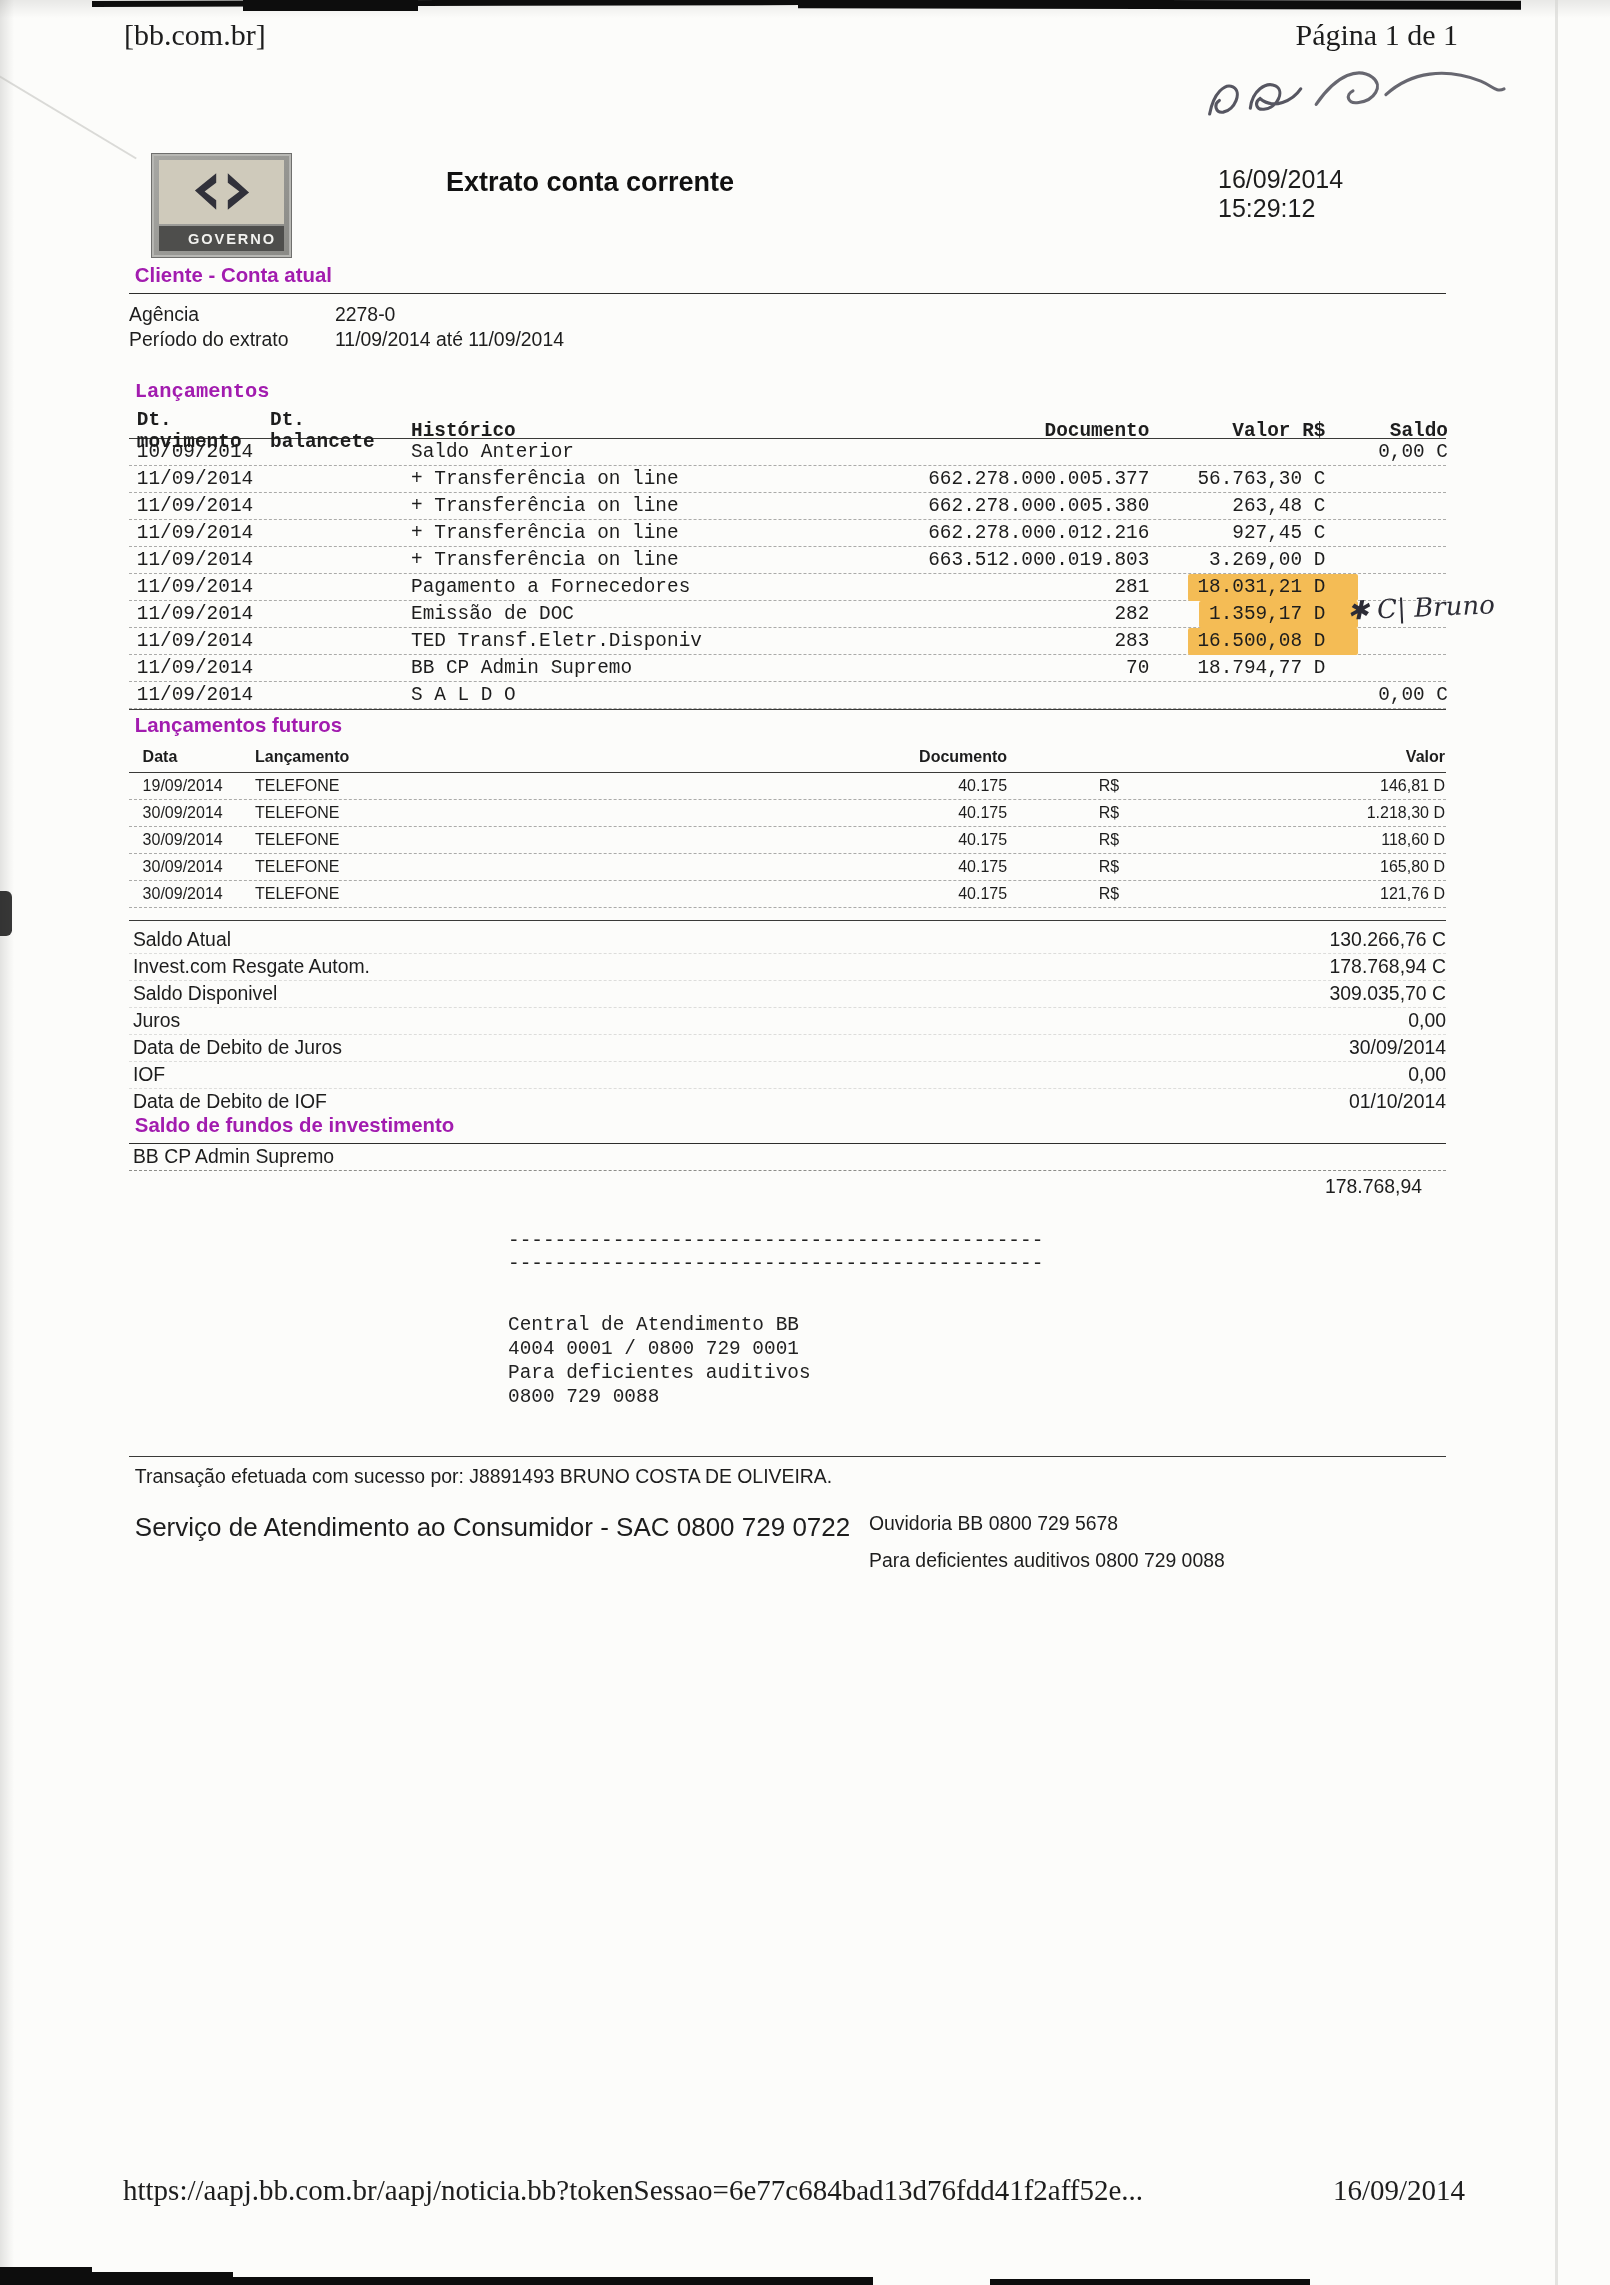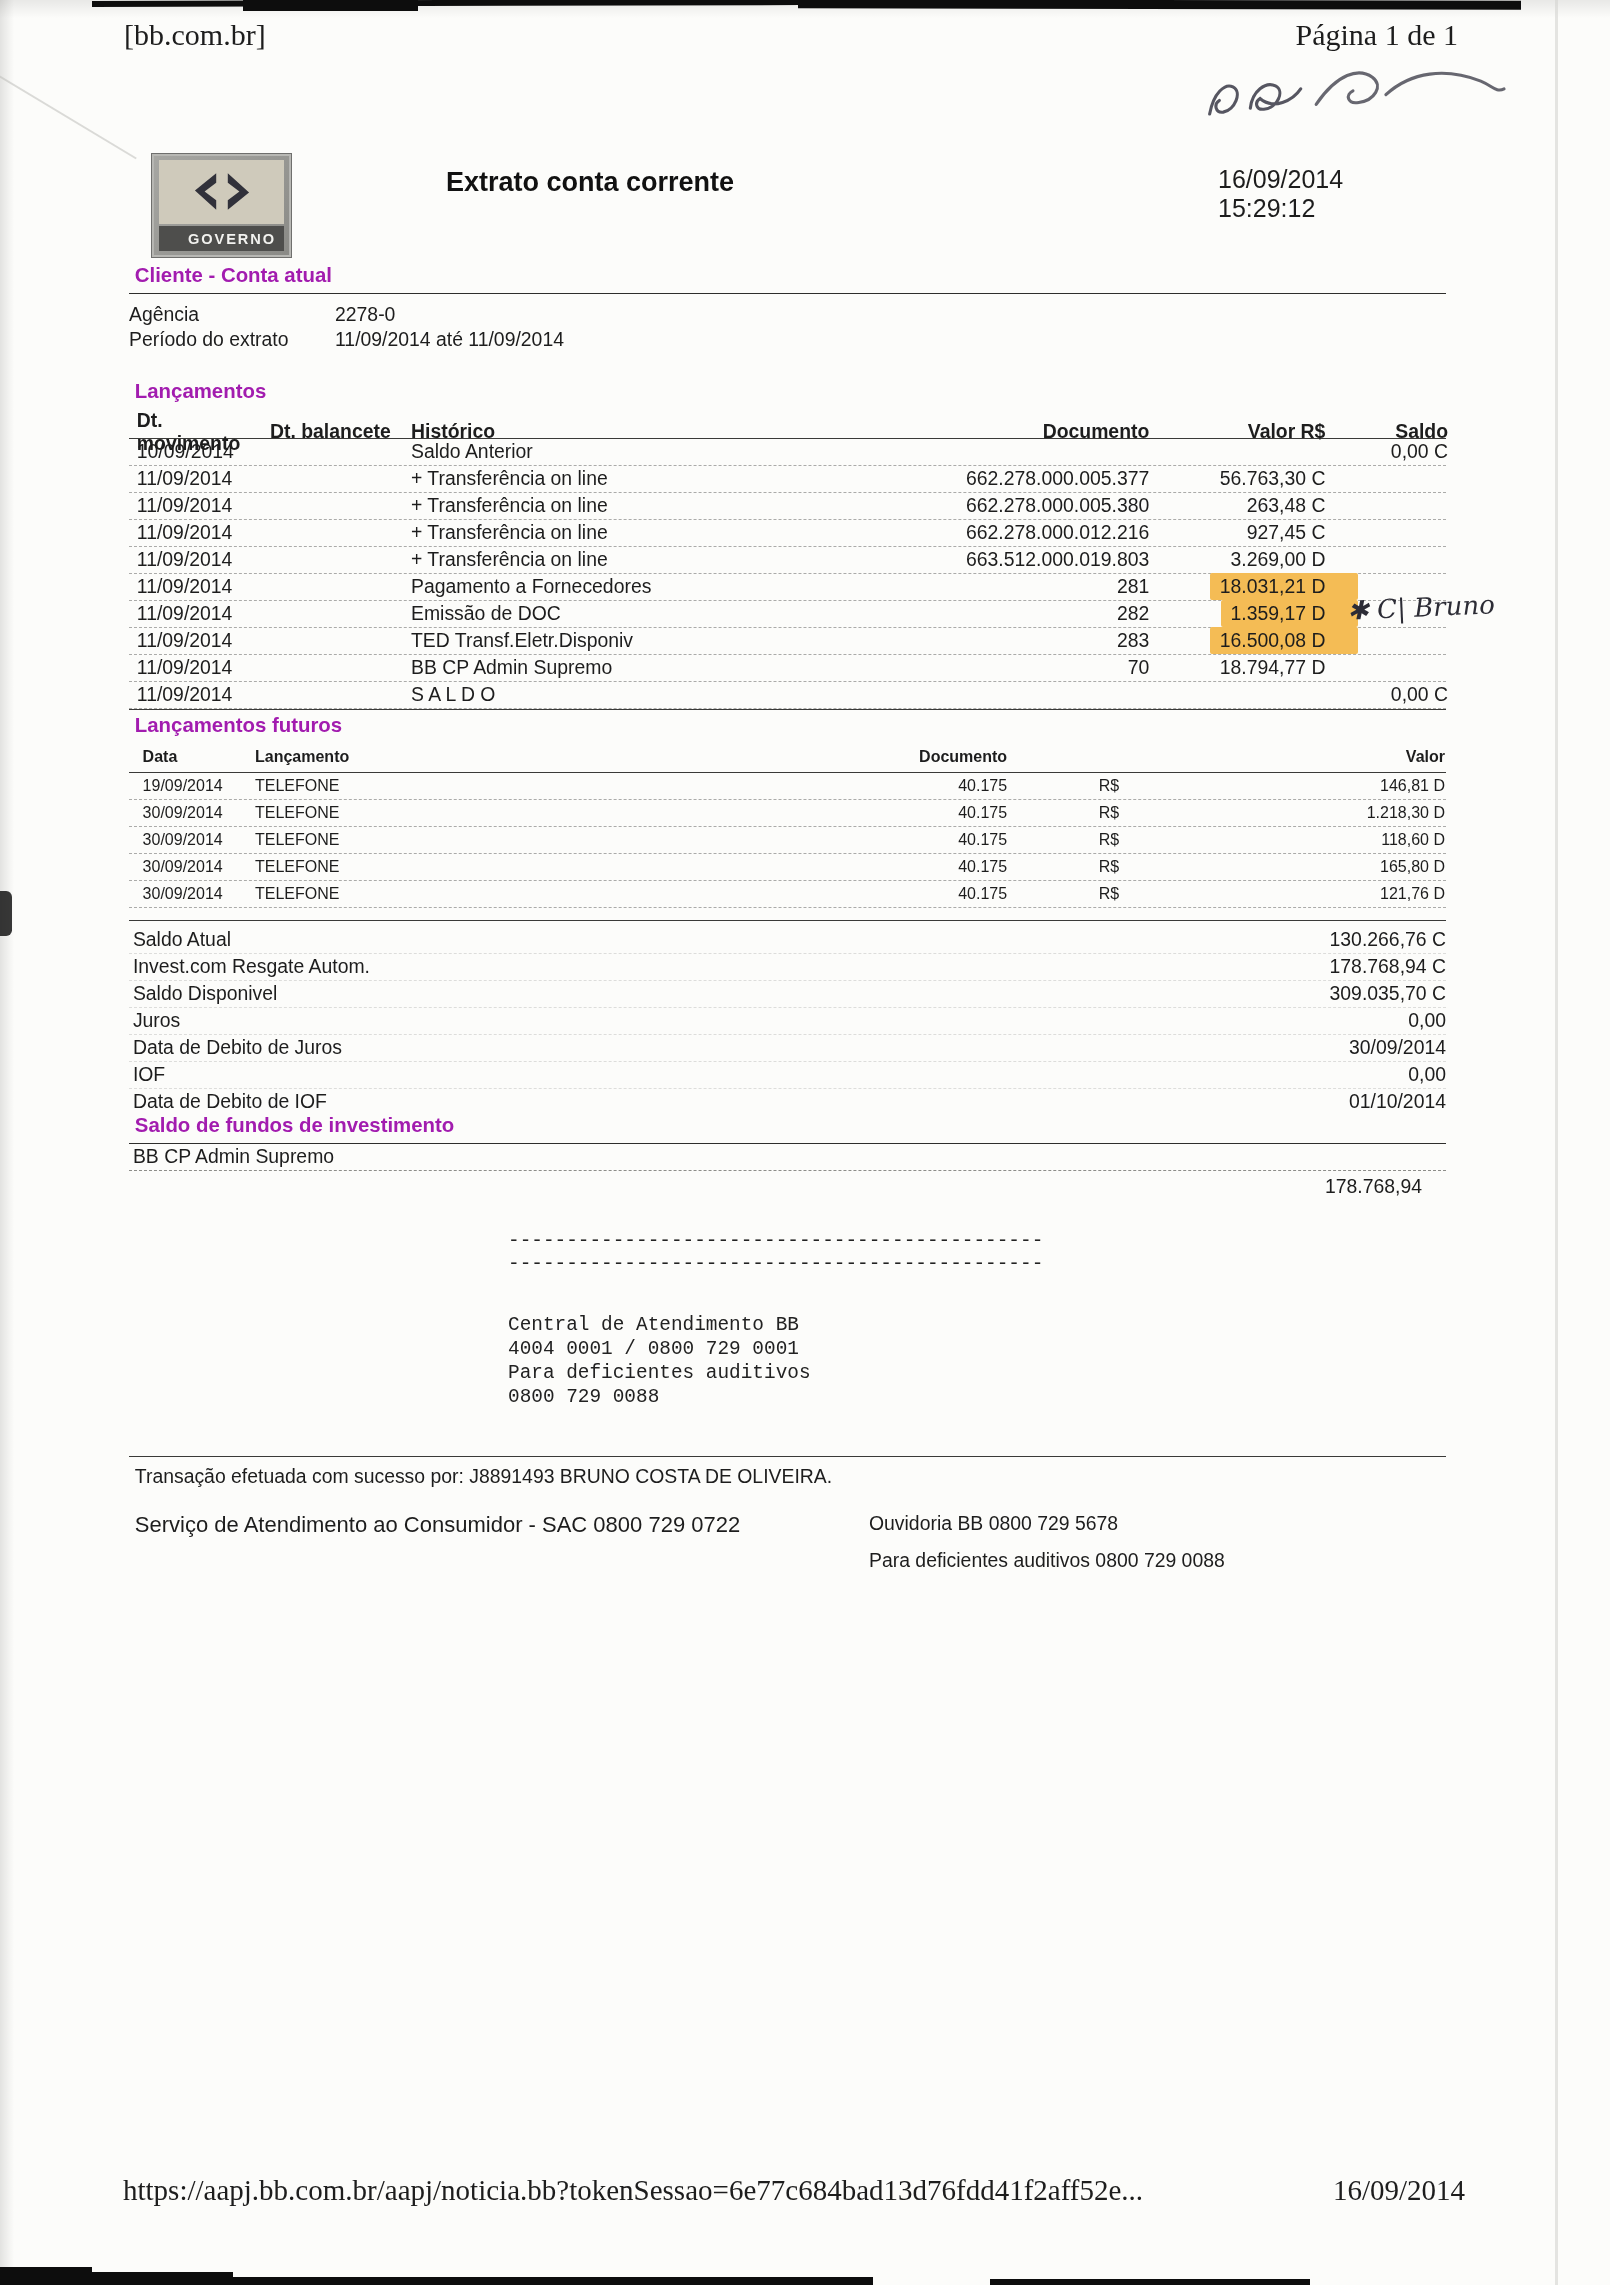--- a/index.html
+++ b/index.html
@@ -83,21 +83,21 @@
   .fund-label{font-size:19.4px;height:26px;display:flex;align-items:center;padding-left:3.9px;}
   .fund-value{font-size:19.4px;text-align:right;padding:3.9px 24px 0 0;}
 
   
   .mono{position:absolute;left:508px;top:1230px;font-family:"Liberation Mono",monospace;
         font-size:19.4px;line-height:23px;color:#222;}
   .mono .gap{height:37px;}
   .mono .tline{line-height:24px;}
 
   .transacao-text{font-size:19.4px;margin:7.8px 0 0 5.8px;}
-  .sac-text{font-size:22px;}
+  .sac-text{font-size:26px;}
   .ouvidoria{position:absolute;left:740px;top:0;font-size:19.4px;}
   .ouvidoria div{margin-bottom:13.6px;}
 </style>
 </head>
 <body>
 
 <div class="page">
 
   <div class="top-shade"></div>
   <div class="left-shade"></div>
@@ -146,21 +146,21 @@
         <div>Agência</div>
         <div class="v">2278-0</div>
       </div>
       <div class="kv">
         <div>Período do extrato</div>
         <div class="v">11/09/2014 até 11/09/2014</div>
       </div>
     </div>
   </div>
 
-  <div class="section" style="top:380px;">
+  <div class="section" style="top:380px;font-family:Liberation Mono, monospace;">
     <h3 class="sec">Lançamentos</h3>
     <div class="lhead">
       <div class="c-dt">Dt. movimento</div>
       <div>Dt. balancete</div>
       <div>Histórico</div>
       <div class="c-doc">Documento</div>
       <div class="c-val">Valor R$</div>
       <div class="c-saldo">Saldo</div>
     </div>
     <hr class="thinline">

